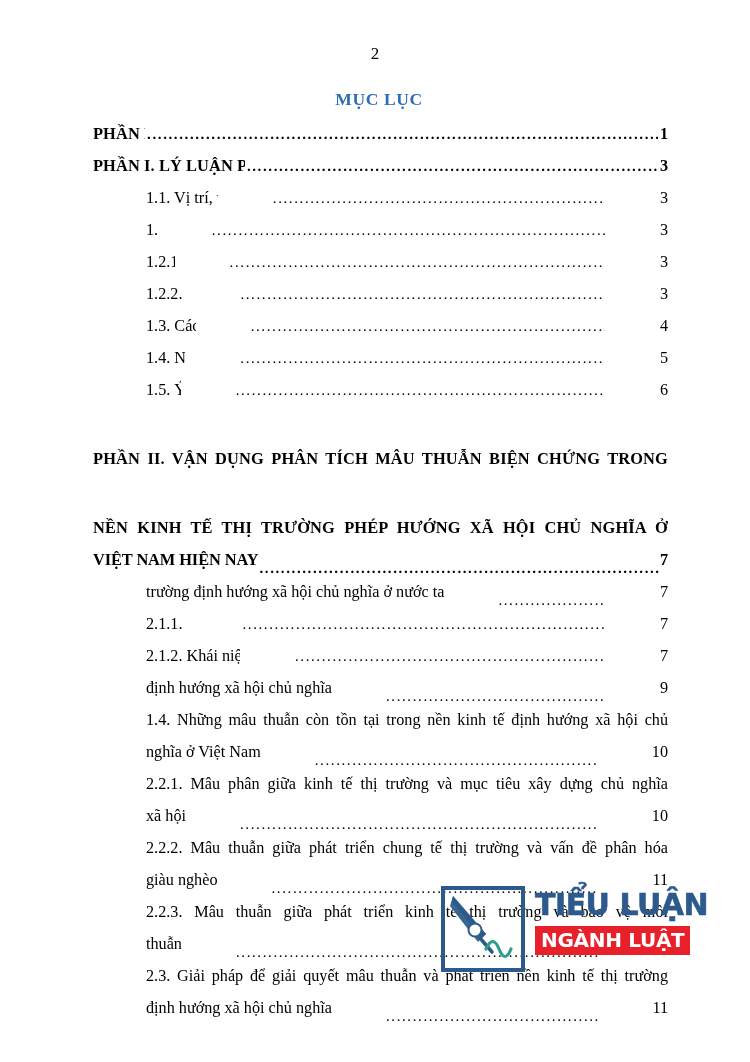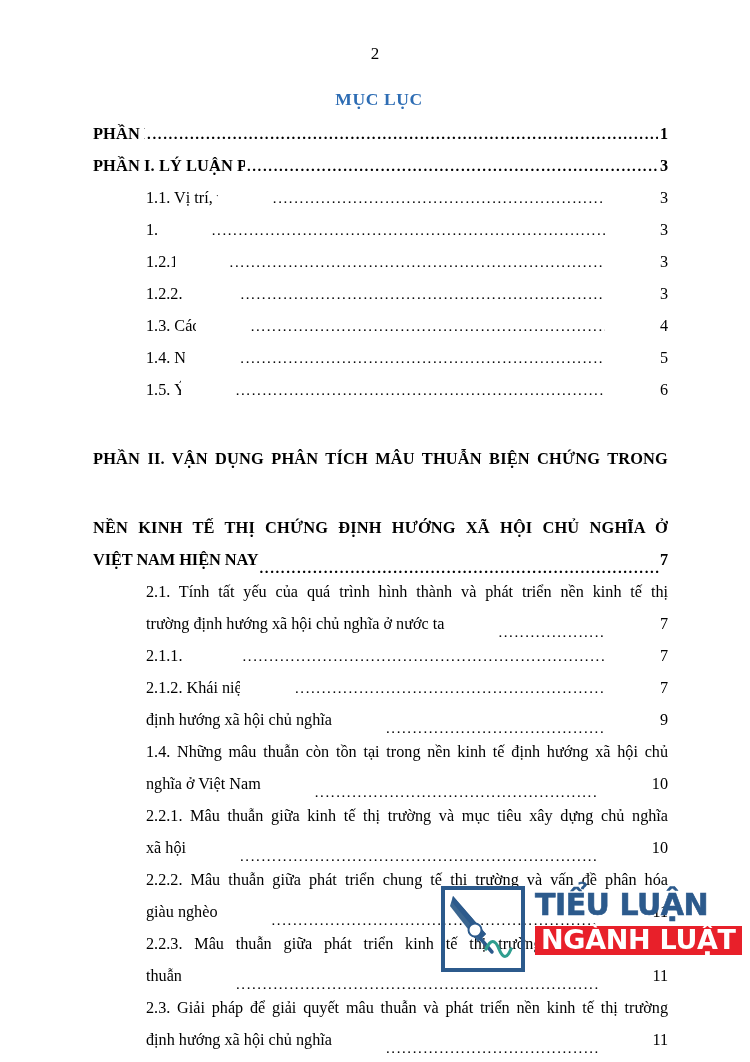--- a/index.html
+++ b/index.html
@@ -182,21 +182,21 @@
     letter-spacing: -0.5px;
     -webkit-text-stroke: 0.6px #2c5a8c;
     white-space: nowrap;
   }
   .logo-badge {
     margin-top: 5px;
     display: inline-block;
     padding: 3px 6px 4px 6px;
     font-family: "DejaVu Sans", "Liberation Sans", sans-serif;
     font-weight: bold;
-    font-size: 27px;
+    font-size: 20px;
     line-height: 22px;
     letter-spacing: -0.3px;
     color: #ffffff;
     white-space: nowrap;
   }
 </style>
 </head>
 <body>
 
 <div class="page">
@@ -265,31 +265,30 @@
       <div class="entry lvl1">
         <div class="leaderline">
           <span class="etext">1.5. Ý nghĩa phương pháp luận</span>
           <span class="dots">...........................................................................................................................................................................................................................</span>
           <span class="pageno">6</span>
         </div>
       </div>
       <div class="entry lvl0">
         <div class="wrap-block">
           <div class="justline" style="text-indent: 0px;">PHẦN II. VẬN DỤNG PHÂN TÍCH MÂU THUẪN BIỆN CHỨNG TRONG</div>
-          <div class="justline" style="text-indent: 0px;">NỀN KINH TẾ THỊ CHỨNG ĐỊNH HƯỚNG XÃ HỘI  CHỦ NGHĨA Ở</div>
+          <div class="justline" style="text-indent: 0px;">NỀN KINH TẾ THỊ TRƯỜNG PHÉP HƯỚNG XÃ HỘI  CHỦ NGHĨA Ở</div>
           <div class="wrap-tail">
             <span class="etext2">VIỆT NAM HIỆN NAY </span>
             <span class="dots">...........................................................................................................................................................................................................................</span>
             <span class="pageno" style="font-weight: bold;">7</span>
           </div>
         </div>
       </div>
       <div class="entry lvl1">
         <div class="wrap-block">
-          <div class="justline" style="text-indent: 53px;">2.1. Tính tất yếu của quá trình hình thành và phát triển nền kinh tế thị</div>
           <div class="wrap-tail">
             <span class="etext2">trường định hướng xã hội chủ nghĩa ở nước ta</span>
             <span class="dots">...........................................................................................................................................................................................................................</span>
             <span class="pageno">7</span>
           </div>
         </div>
       </div>
       <div class="entry lvl1">
         <div class="leaderline">
           <span class="etext">2.1.1. Khái niệm kinh tế thị trường</span>
@@ -318,21 +317,21 @@
           <div class="justline" style="text-indent: 53px;">1.4. Những mâu thuẫn còn tồn tại trong nền kinh tế định hướng xã hội chủ</div>
           <div class="wrap-tail">
             <span class="etext2">nghĩa ở Việt Nam </span>
             <span class="dots">...........................................................................................................................................................................................................................</span>
             <span class="pageno">10</span>
           </div>
         </div>
       </div>
       <div class="entry lvl1">
         <div class="wrap-block">
-          <div class="justline" style="text-indent: 53px;">2.2.1. Mâu thuẫn giữa kinh tế thị trường và mục tiêu xây dựng chủ nghĩa</div>
+          <div class="justline" style="text-indent: 53px;">2.2.1. Mâu phân giữa kinh tế thị trường và mục tiêu xây dựng chủ nghĩa</div>
           <div class="wrap-tail">
             <span class="etext2">xã hội</span>
             <span class="dots">...........................................................................................................................................................................................................................</span>
             <span class="pageno">10</span>
           </div>
         </div>
       </div>
       <div class="entry lvl1">
         <div class="wrap-block">
           <div class="justline" style="text-indent: 53px;">2.2.2. Mâu thuẫn giữa phát triển chung tế thị trường và vấn đề phân hóa</div>

